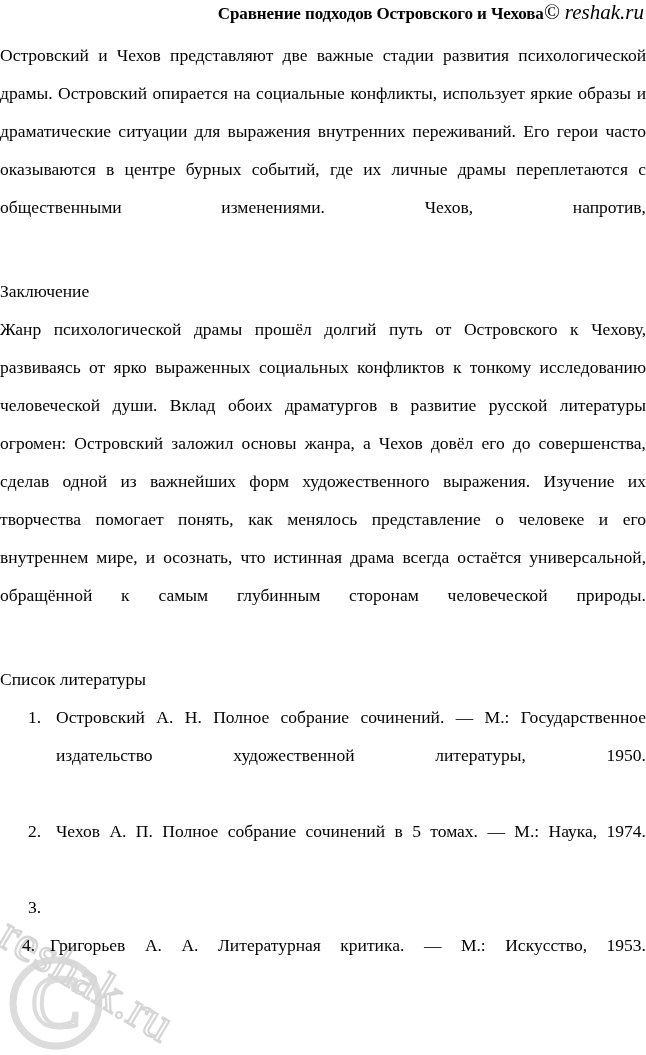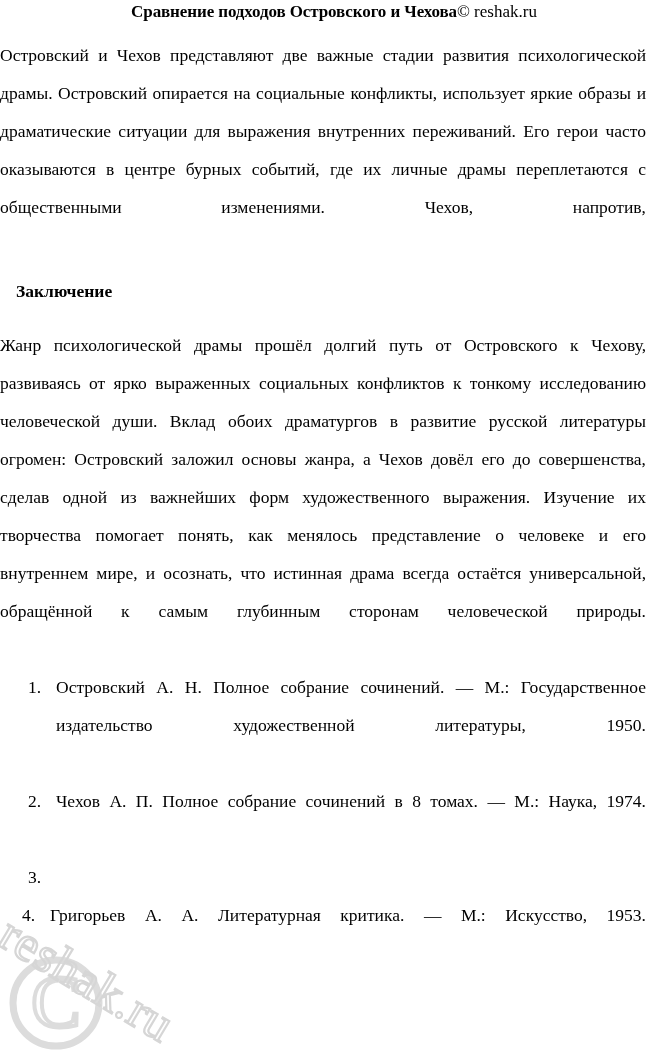--- a/index.html
+++ b/index.html
@@ -35,59 +35,60 @@
     pointer-events: none;
     z-index: 0;
   }
   .watermark svg { display: block; }
 
   
   .header-row {
     position: relative;
     display: flex;
     align-items: baseline;
-    justify-content: center;
+    justify-content: flex-end;
     height: 26px;
     z-index: 2;
     padding-left: 24px;
   }
   .doc-title {
     font-size: 17px;
     font-weight: bold;
     line-height: 24px;
     letter-spacing: -0.1px;
     white-space: nowrap;
   }
   .copyright {
-    font-size: 17px;
+    font-size: 21px;
     line-height: 24px;
     white-space: nowrap;
     padding-right: 2px;
+    font-style: italic;
   }
 
   
   .para {
     position: relative;
     z-index: 2;
     font-size: 17.5px;
     line-height: 38px;
     text-align: justify;
     text-justify: inter-word;
     margin: 0;
     hyphens: none;
   }
   .para.first { margin-top: 10px; }
 
   .section-head {
     position: relative;
     z-index: 2;
     font-size: 17.5px;
-    font-weight: bold;
+    font-weight: normal;
     line-height: 38px;
-    margin: 16px;
+    margin: 0;
   }
   .section-head.spaced-top { margin-top: 8px; }
 
   
   .biblio {
     position: relative;
     z-index: 2;
     list-style: none;
     margin: 0;
     padding: 0;
@@ -143,29 +144,30 @@
     <div class="doc-title">Сравнение подходов Островского и Чехова</div>
     <div class="copyright">© reshak.ru</div>
   </div>
 
   <p class="para first nojustify-last">Островский и Чехов представляют две важные стадии развития психологической драмы. Островский опирается на социальные конфликты, использует яркие образы и драматические ситуации для выражения внутренних переживаний. Его герои часто оказываются в центре бурных событий, где их личные драмы переплетаются с общественными изменениями. Чехов, напротив,</p>
 
   <h2 class="section-head spaced-top">Заключение</h2>
 
   <p class="para">Жанр психологической драмы прошёл долгий путь от Островского к Чехову, развиваясь от ярко выраженных социальных конфликтов к тонкому исследованию человеческой души. Вклад обоих драматургов в развитие русской литературы огромен: Островский заложил основы жанра, а Чехов довёл его до совершенства, сделав одной из важнейших форм художественного выражения. Изучение их творчества помогает понять, как менялось представление о человеке и его внутреннем мире, и осознать, что истинная драма всегда остаётся универсальной, обращённой к самым глубинным сторонам человеческой природы.</p>
 
+  <h2 class="section-head spaced-top">Список литературы</h2>
 
   <ol class="biblio">
     <li class="biblio-item">
       <span class="num">1.</span>
       <span>Островский А. Н. Полное собрание сочинений. — М.: Государственное издательство художественной литературы, 1950.</span>
     </li>
     <li class="biblio-item">
       <span class="num">2.</span>
-      <span>Чехов А. П. Полное собрание сочинений в 8 томах. — М.: Наука, 1974.</span>
+      <span>Чехов А. П. Полное собрание сочинений в 5 томах. — М.: Наука, 1974.</span>
     </li>
     <li class="biblio-item">
       <span class="num">3.</span>
     </li>
     <li class="biblio-item tight">
       <span class="num">4.</span>
       <span>Григорьев А. А. Литературная критика. — М.: Искусство, 1953.</span>
     </li>
 
   </ol>

